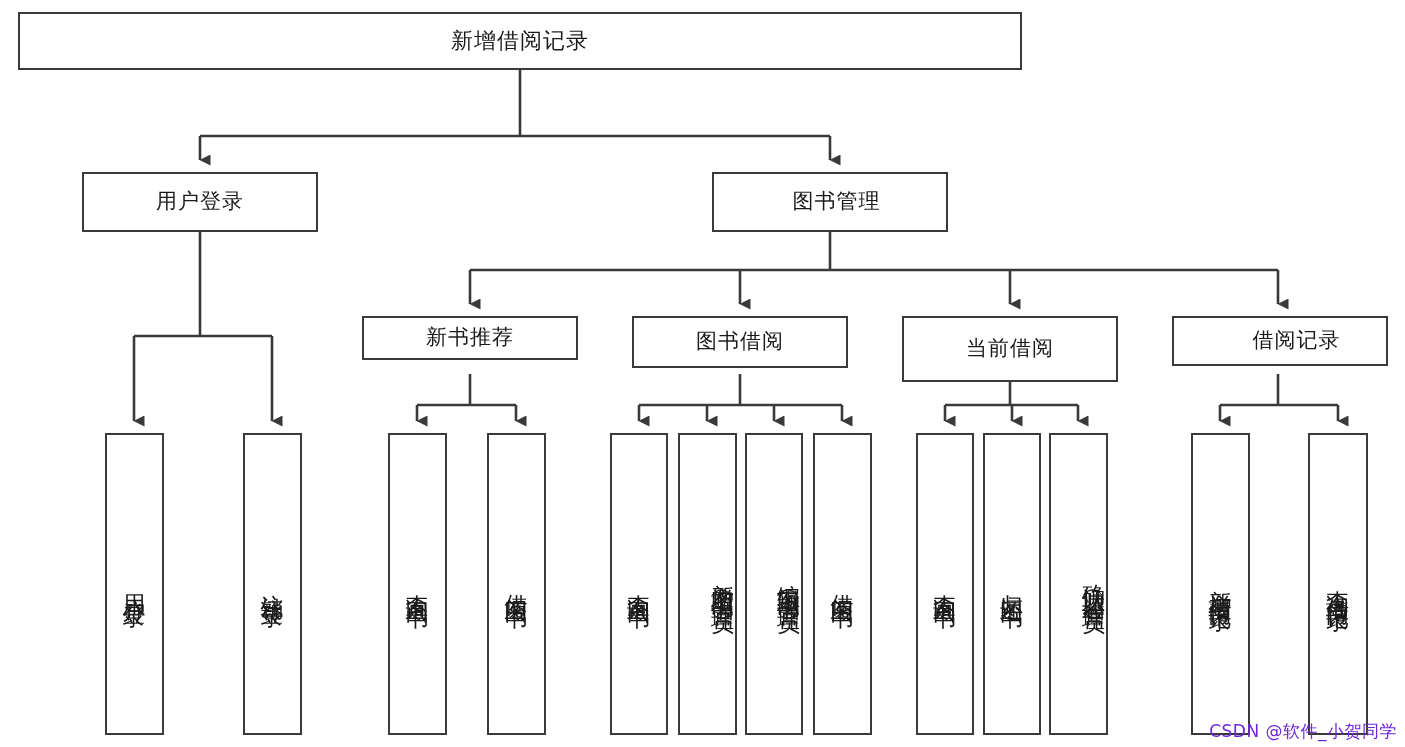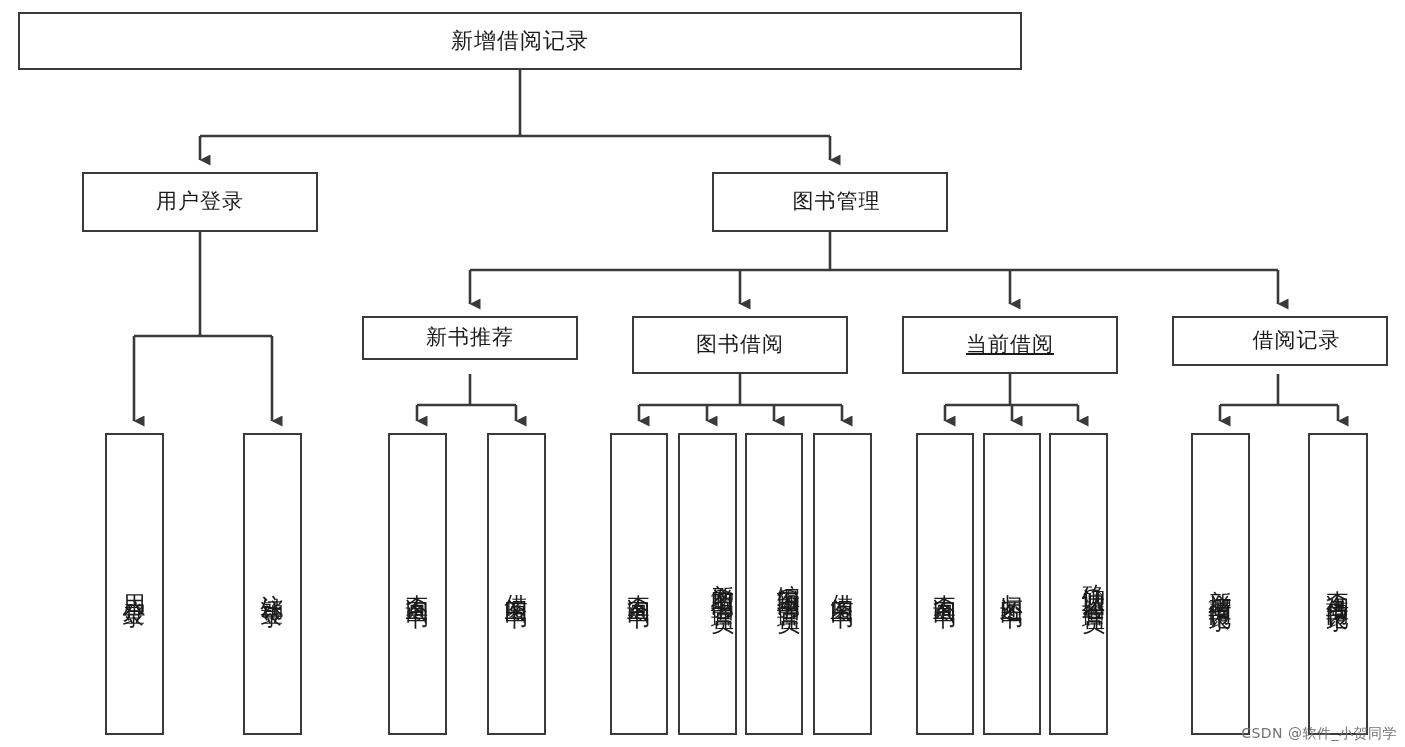--- a/index.html
+++ b/index.html
@@ -54,22 +54,22 @@
   .node.v.top{
     align-items:flex-start;
   }
   .node.v.mid{
     align-items:center;
   }
   .watermark{
     position:absolute;
     right:8px;
     bottom:4px;
-    font-size:14px;
-    color:#737373;
+    font-size:17px;
+    color:#6d28d9;
     letter-spacing:0.5px;
     white-space:nowrap;
     user-select:none;
   }
 </style>
 </head>
 <body>
 
 <div id="canvas">
 
@@ -130,24 +130,24 @@
   <div class="node h" style="left:82px;top:172px;width:236px;height:60px;">
     <span>用户登录</span>
   </div>
   <div class="node h" style="left:712px;top:172px;width:236px;height:60px;padding-left:13px;">
     <span>图书管理</span>
   </div>
 
   <div class="node h" style="left:362px;top:316px;width:216px;height:44px;">
     <span>新书推荐</span>
   </div>
-  <div class="node h" style="left:632px;top:316px;width:216px;height:58px;">
+  <div class="node h" style="left:632px;top:316px;width:216px;height:52px;">
     <span>图书借阅</span>
   </div>
-  <div class="node h" style="left:902px;top:316px;width:216px;height:58px;text-decoration:underline;">
+  <div class="node h" style="left:902px;top:316px;width:216px;height:66px;">
     <span>当前借阅</span>
   </div>
   <div class="node h" style="left:1172px;top:316px;width:216px;height:50px;padding-left:33px;">
     <span>借阅记录</span>
   </div>
 
   <div class="node v mid" style="left:105px;top:433px;width:59px;height:302px;">
     <span>用户登录</span>
   </div>
   <div class="node v mid" style="left:243px;top:433px;width:59px;height:302px;">

